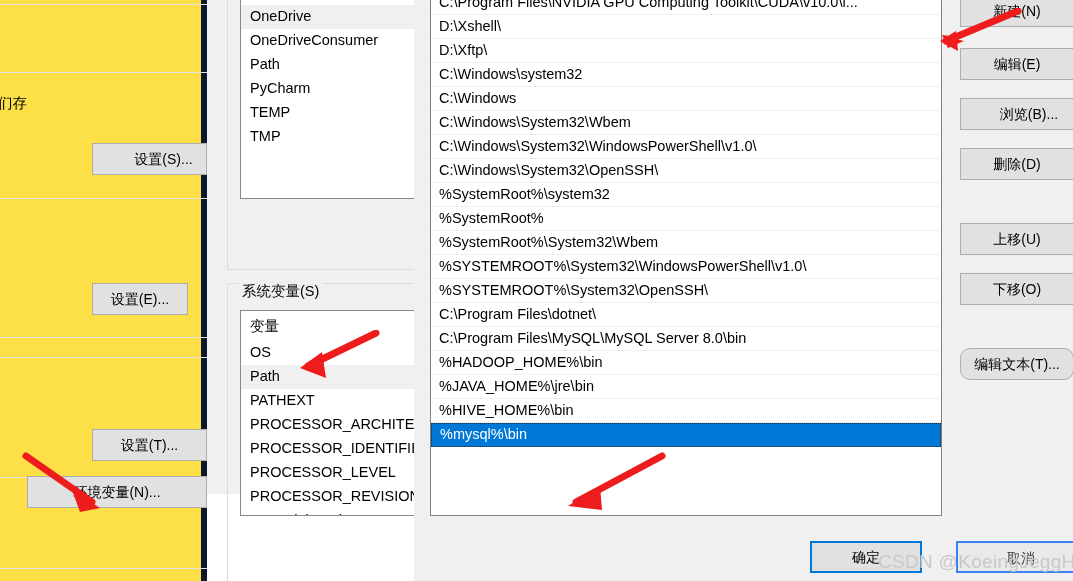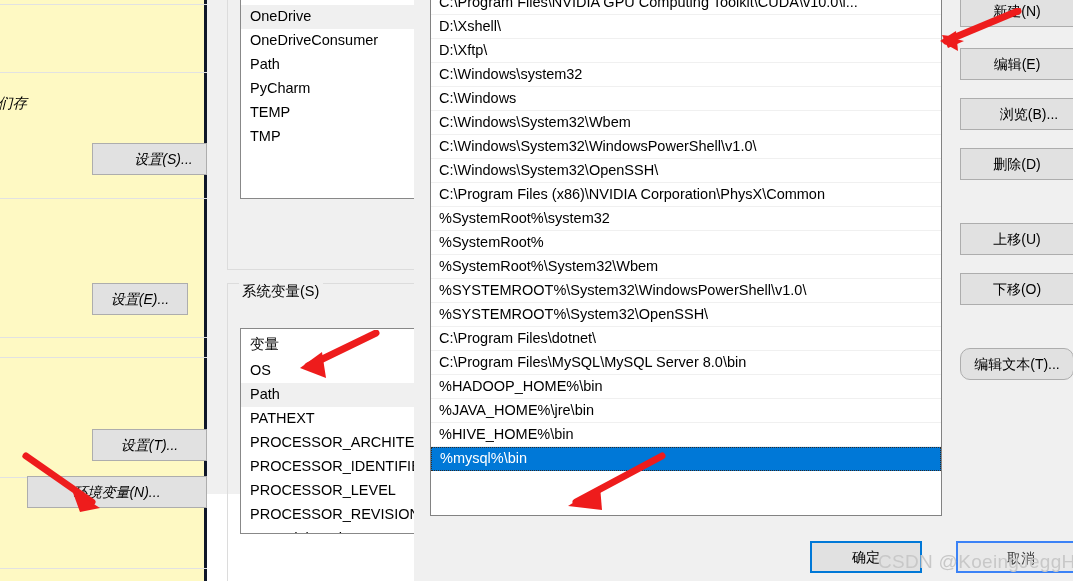--- a/index.html
+++ b/index.html
@@ -18,24 +18,23 @@
     background: #ffffff;
     -webkit-font-smoothing: antialiased;
   }
 
   
   .sysprops {
     position: absolute;
     left: 0; top: 0;
     width: 207px;
     height: 581px;
-    background: #fef9c3;
-    border-right: 3px solid #0f172a;
-    box-sizing: border-box;
-    font-style: italic;
+    background: #fde047;
+    border-right: 6px solid #0f172a;
+    box-sizing: border-box;
   }
   .sp-rule {
     position: absolute;
     left: 0;
     width: 207px;
     height: 0;
     border-top: 1px solid #e2e2e2;
   }
   .sp-label {
     position: absolute;
@@ -96,21 +95,21 @@
     background: #ffffff;
     border: 1px solid #888888;
     box-sizing: border-box;
     overflow: hidden;
   }
   .lb-user {
     left: 33px; top: -26px;
     width: 192px; height: 225px;
   }
   .lb-sys {
-    left: 33px; top: 328px;
+    left: 33px; top: 310px;
     width: 192px; height: 206px;
   }
   .lb-inner { position: relative; padding-top: 4px; }
   .lb-head {
     height: 26px; line-height: 22px;
     padding-left: 9px;
     font-size: 14.5px;
     white-space: nowrap;
     overflow: hidden;
   }
@@ -316,21 +315,20 @@
     <div class="path-list">
       <div class="pl-rows">
         <div class="pl-row"><span>C:\Program Files\NVIDIA GPU Computing Toolkit\CUDA\v10.0\l...</span></div>
         <div class="pl-row"><span>D:\Xshell\</span></div>
         <div class="pl-row"><span>D:\Xftp\</span></div>
         <div class="pl-row"><span>C:\Windows\system32</span></div>
         <div class="pl-row"><span>C:\Windows</span></div>
         <div class="pl-row"><span>C:\Windows\System32\Wbem</span></div>
         <div class="pl-row"><span>C:\Windows\System32\WindowsPowerShell\v1.0\</span></div>
         <div class="pl-row"><span>C:\Windows\System32\OpenSSH\</span></div>
-        <div class="pl-row"><span>C:\Program Files (x86)\NVIDIA Corporation\PhysX\Common</span></div>
         <div class="pl-row"><span>%SystemRoot%\system32</span></div>
         <div class="pl-row"><span>%SystemRoot%</span></div>
         <div class="pl-row"><span>%SystemRoot%\System32\Wbem</span></div>
         <div class="pl-row"><span>%SYSTEMROOT%\System32\WindowsPowerShell\v1.0\</span></div>
         <div class="pl-row"><span>%SYSTEMROOT%\System32\OpenSSH\</span></div>
         <div class="pl-row"><span>C:\Program Files\dotnet\</span></div>
         <div class="pl-row"><span>C:\Program Files\MySQL\MySQL Server 8.0\bin</span></div>
         <div class="pl-row"><span>%HADOOP_HOME%\bin</span></div>
         <div class="pl-row"><span>%JAVA_HOME%\jre\bin</span></div>
         <div class="pl-row"><span>%HIVE_HOME%\bin</span></div>

